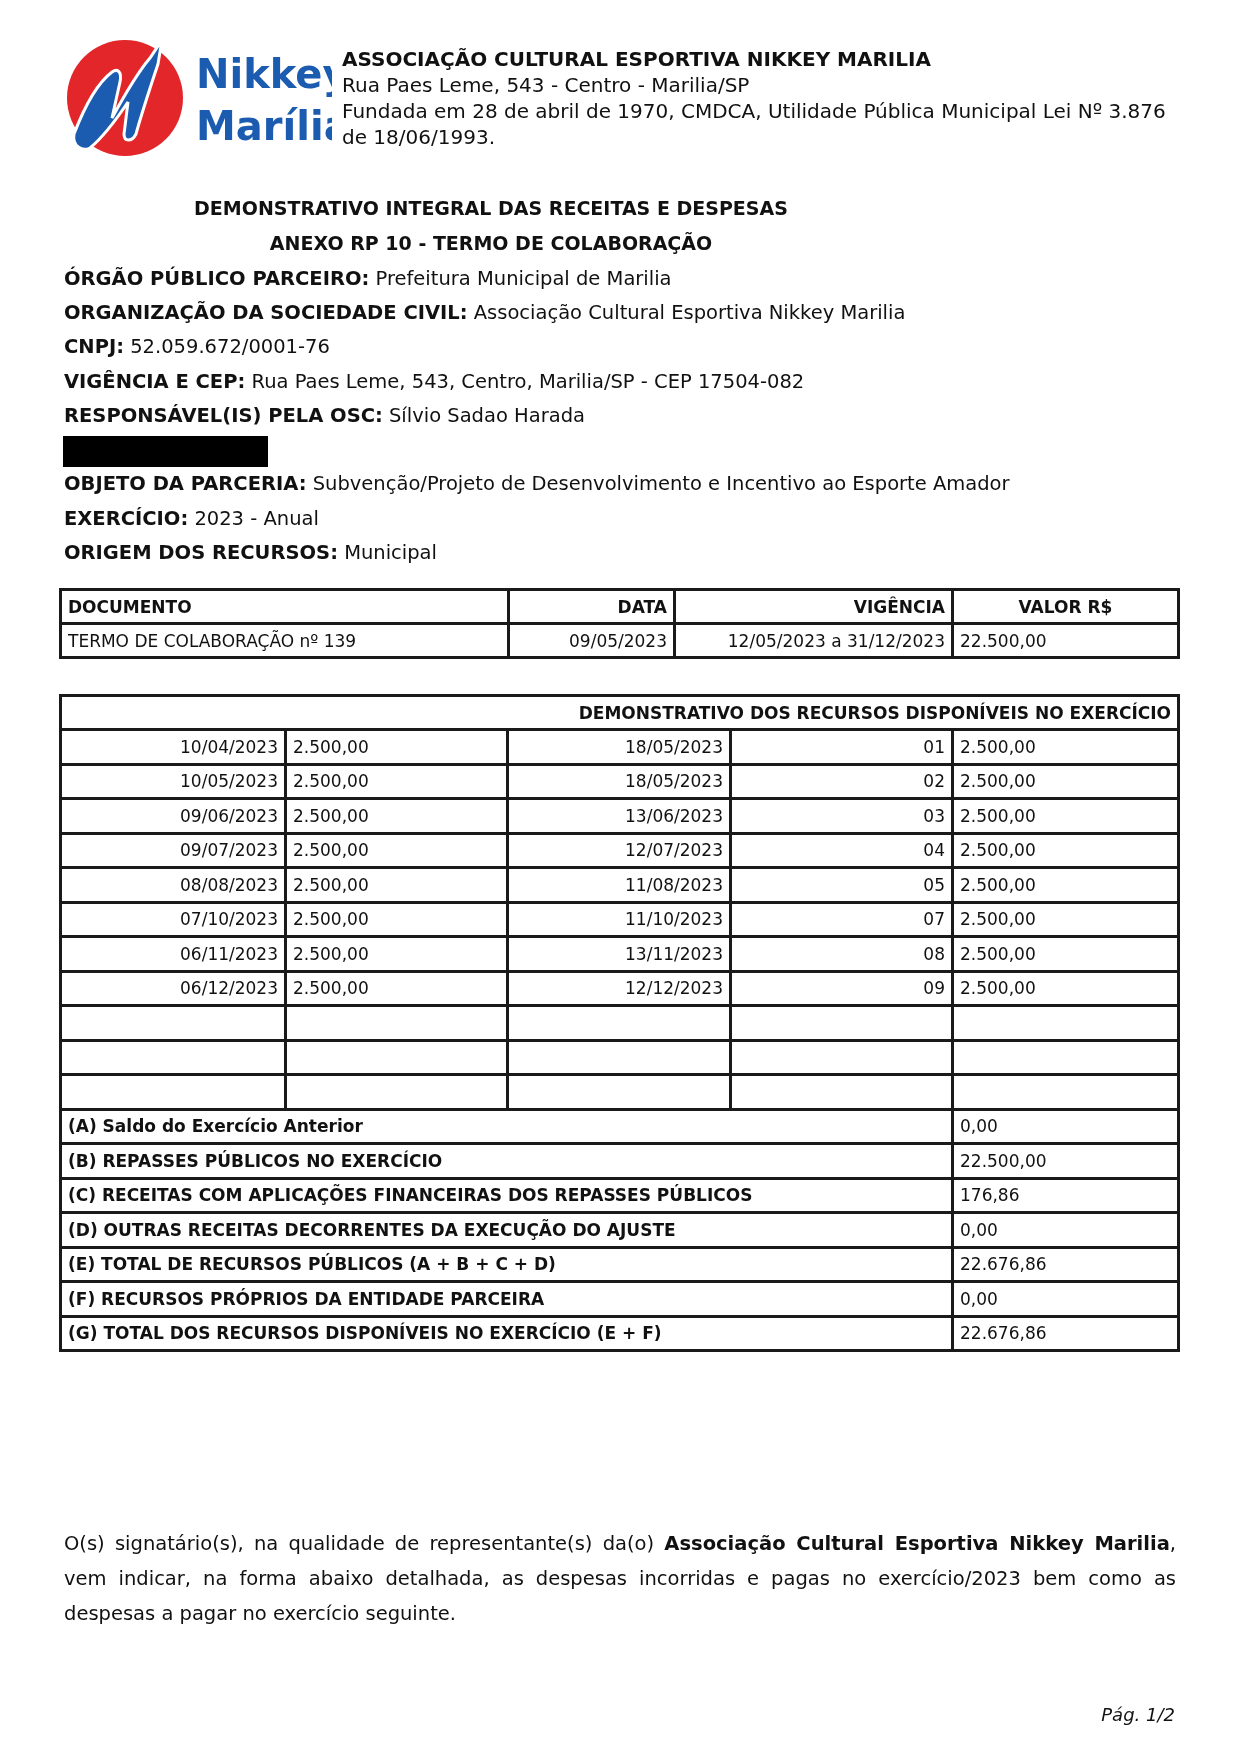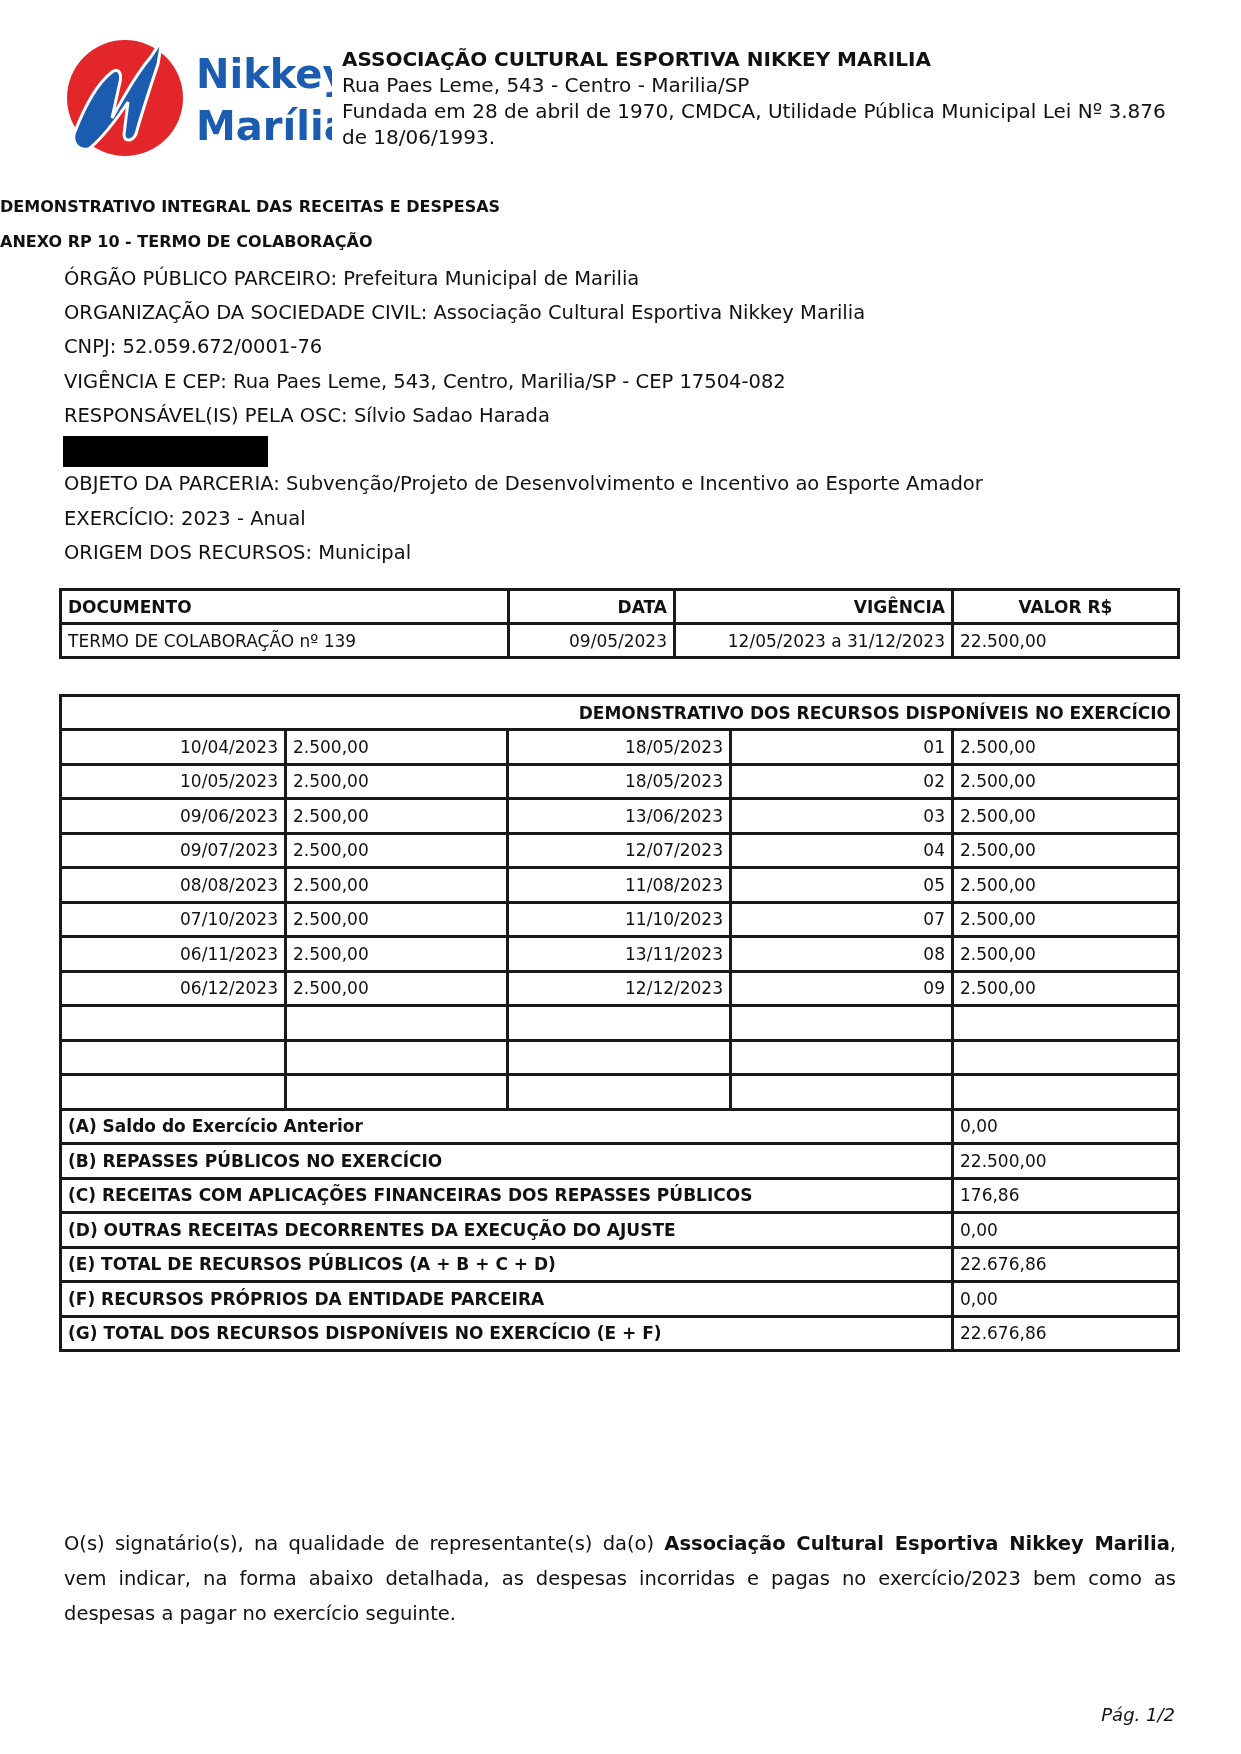--- a/index.html
+++ b/index.html
@@ -1,23 +1,23 @@
 <!DOCTYPE html>
 <html><head>
 <meta charset="utf-8">
 <style>
   html, body { margin: 0; padding: 0; background: #ffffff; }
   body { width: 1241px; height: 1754px; position: relative; font-family: "DejaVu Sans", sans-serif; color: #111; }
   .abs { position: absolute; }
   .logo { left: 62px; top: 38px; width: 270px; height: 120px; }
   .hdr { left: 342px; top: 46px; width: 840px; font-size: 20px; line-height: 26px; }
   .hdr .org { font-weight: bold; font-size: 20px; }
-  .title { left: 0; width: 982px; text-align: left; font-weight: bold; font-size: 16px; }
+  .title { left: 0; width: 982px; text-align: center; font-weight: bold; font-size: 19px; }
   .field { left: 64px; font-size: 19.5px; line-height: 24px; white-space: nowrap; }
-  .field b { font-weight: normal; }
+  .field b { font-weight: bold; }
   .redact { left: 63px; top: 436px; width: 205px; height: 31px; background: #000; }
   table { border-collapse: collapse; position: absolute; font-size: 17px; table-layout: fixed; }
   td, th { border: 3px solid #1a1a1a; padding: 0 6px; height: 31px; white-space: nowrap; overflow: hidden; }
   th { font-weight: bold; }
   .c { text-align: right; } .r { } .l { text-align: left; }
   .t1 { left: 59px; top: 588px; width: 1118px; }
   .t2 { left: 59px; top: 694px; width: 1118px; }
   .t2 td { height: 31.5px; }
   .t2 .hdr2 th { height: 56px; line-height: 25px; }
   .sum td.lbl { font-weight: bold; text-align: left; }

